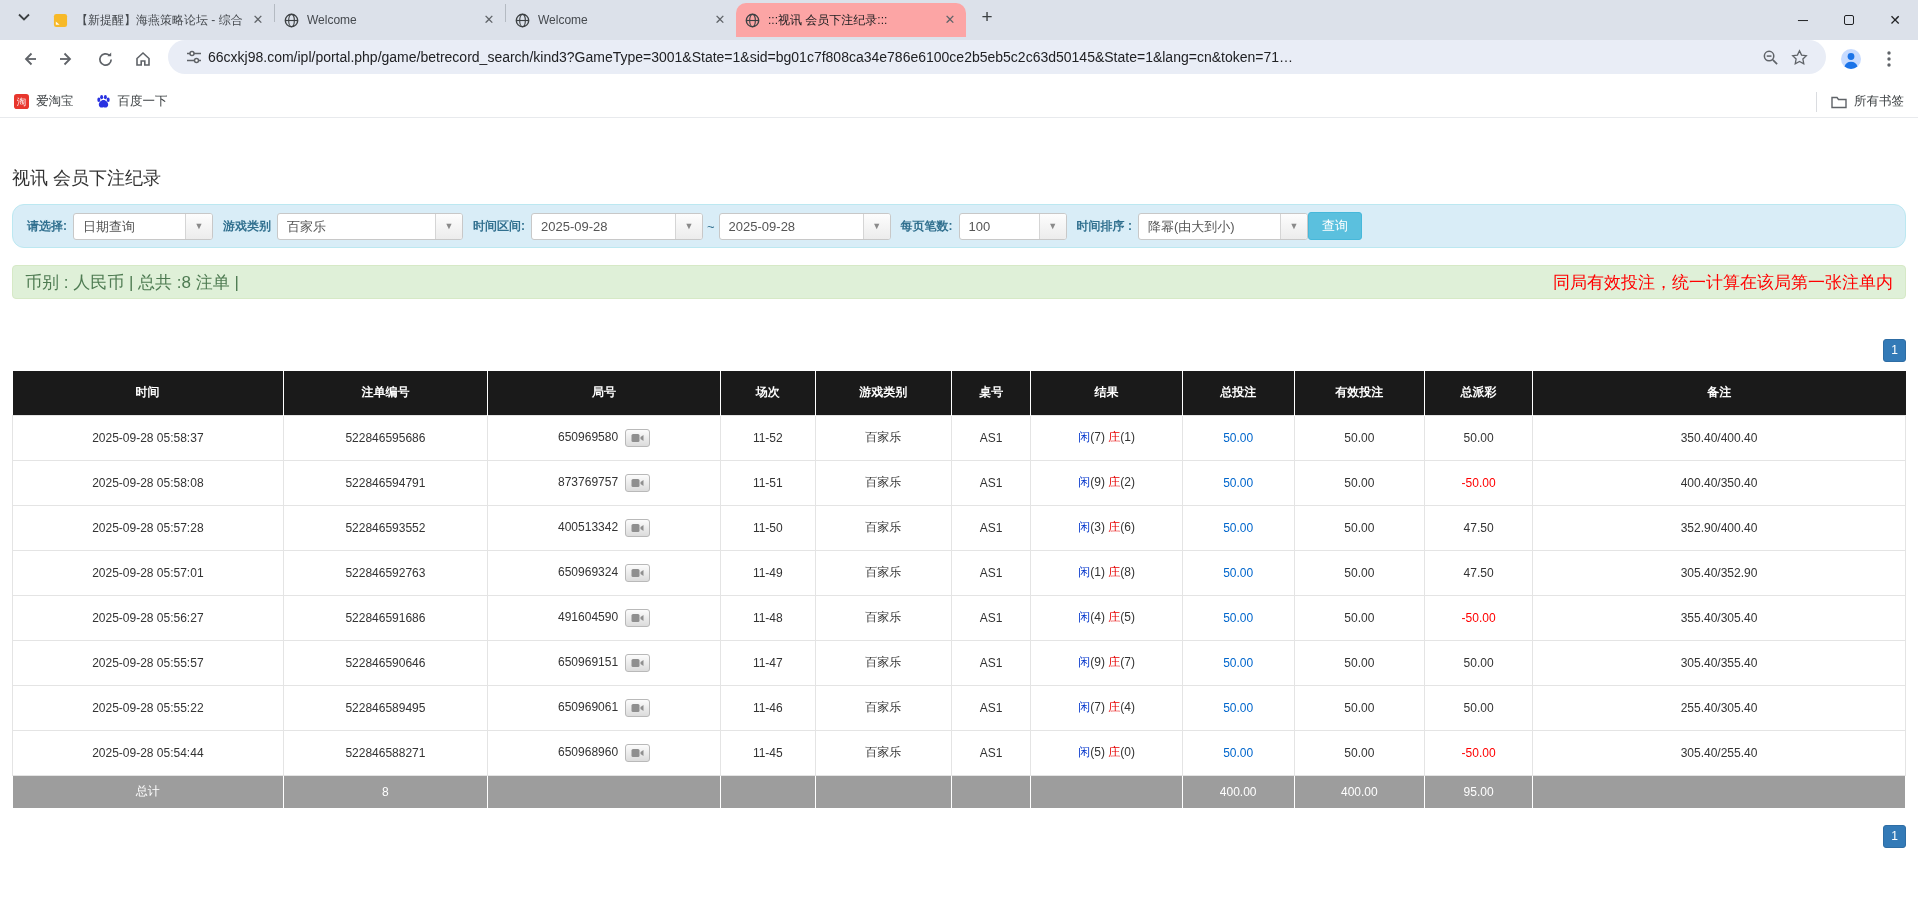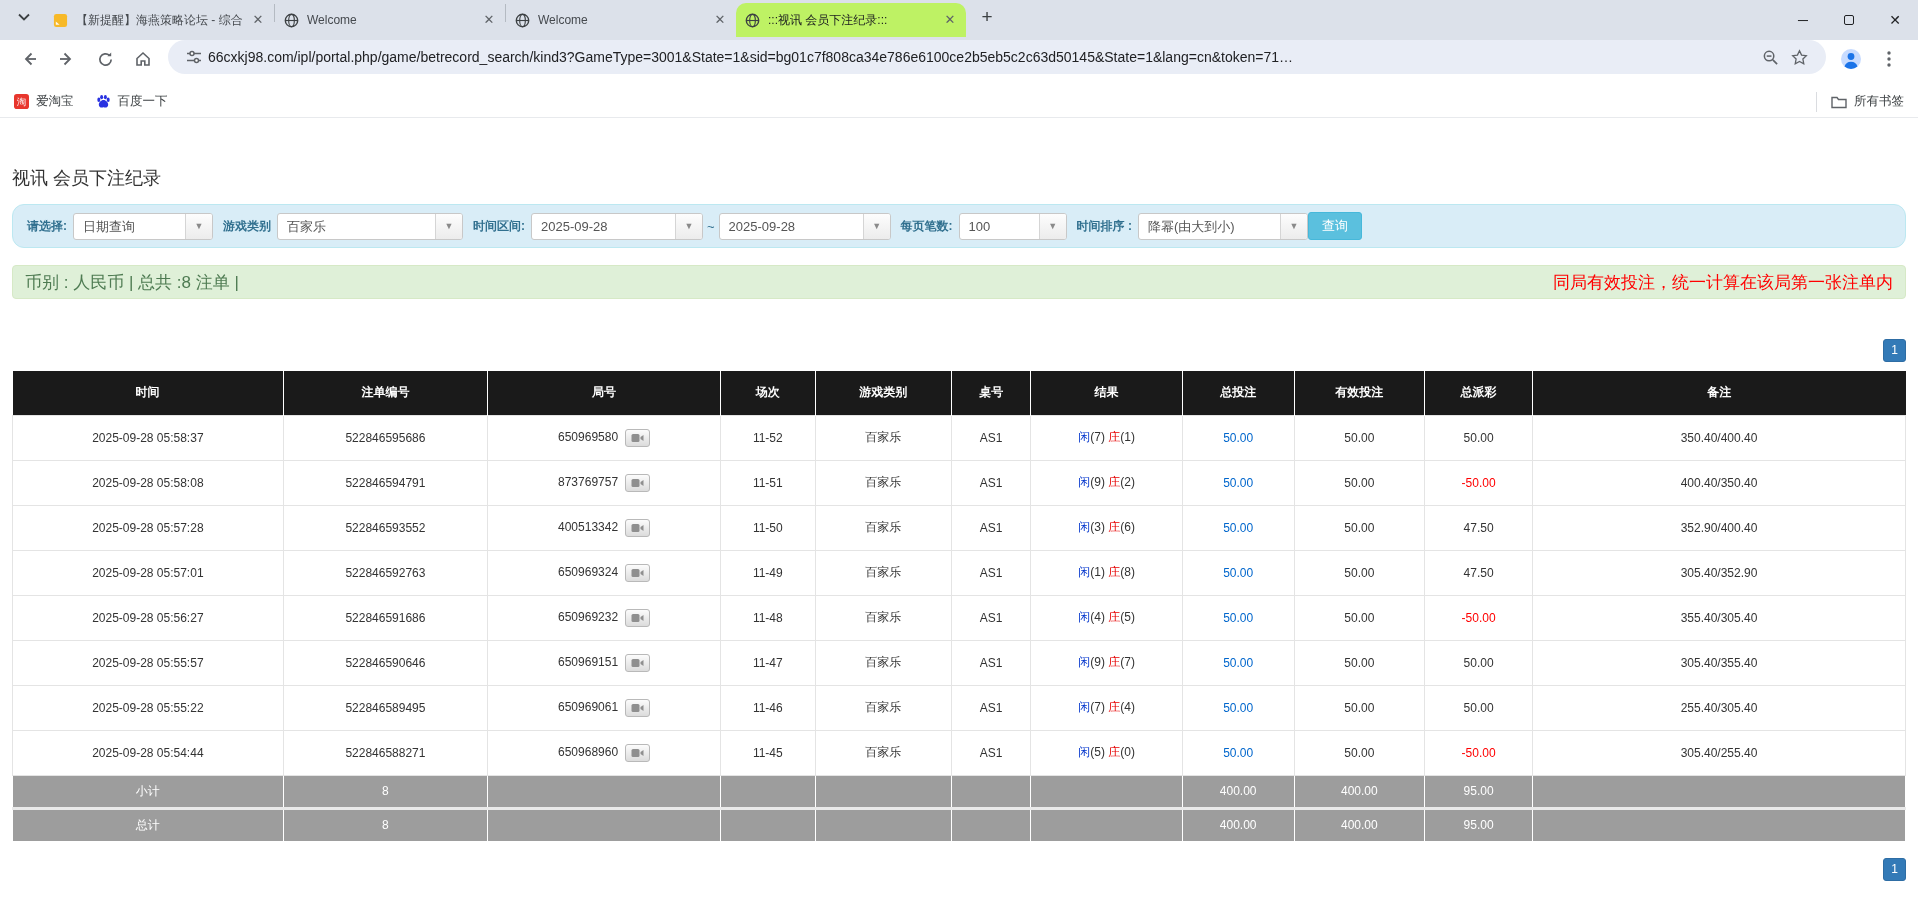--- a/index.html
+++ b/index.html
@@ -6,21 +6,21 @@
   html,body { width:1918px; height:914px; overflow:hidden; background:#fff;
     font-family:"Liberation Sans","DejaVu Sans",sans-serif; }
 
   
   .tabstrip { height:40px; background:#dce1ea; display:flex; align-items:center; position:relative; }
   .tab-search { width:28px; height:28px; margin:0 6px 6px 10px; display:flex; align-items:center; justify-content:center; border-radius:50%; }
   .tab { width:230px; height:34px; display:flex; align-items:center; padding:0 8px; color:#45494e; font-size:12px; position:relative; }
   .tab .favicon { width:16px; height:16px; margin-right:8px; flex:0 0 16px; display:flex; align-items:center; justify-content:center; }
   .tab .t-title { flex:1; white-space:nowrap; overflow:hidden; text-overflow:ellipsis; }
   .tab .t-close { width:16px; height:16px; line-height:15px; text-align:center; border-radius:50%; color:#5f6368; font-size:13px; margin-left:6px; }
-  .tab.active { background:#bef264; border-radius:10px 10px 0 0; color:#1b1d1f; }
+  .tab.active { background:#fca5a5; border-radius:10px 10px 0 0; color:#1b1d1f; }
   .tab-sep { width:1px; height:18px; background:#9aa0a6; margin-bottom:14px; opacity:.6; }
   .new-tab { width:26px; height:26px; margin:0 0 7px 8px; display:flex; align-items:center; justify-content:center; font-size:19px; color:#3c4043; border-radius:50%; }
   .win-controls { position:absolute; right:0; top:0; height:100%; display:flex; }
   .win-btn { width:46px; height:100%; display:flex; align-items:center; justify-content:center; color:#202124; font-size:14px; }
   .win-restore { width:10px; height:10px; border:1.2px solid #202124; border-radius:2px; }
 
   .toolbar { height:46px; background:#fff; display:flex; align-items:flex-start; padding:0 10px; }
   .nav-btn { width:38px; height:38px; display:flex; align-items:center; justify-content:center; flex:0 0 auto; }
   .omnibox { flex:1; height:34px; background:#e9edf6; border-radius:17px; display:flex; align-items:center; padding:0 12px; margin:0 6px; min-width:0; }
   .omnibox .url { flex:1; font-size:14px; color:#202124; white-space:nowrap; overflow:hidden; min-width:0; }
@@ -384,21 +384,21 @@
           <td>AS1</td>
           <td><span><span class="res-xian">闲</span><span class="res-num">(1)</span></span> <span><span class="res-zhuang">庄</span><span class="res-num">(8)</span></span></td>
           <td><span class="link-blue">50.00</span></td>
           <td>50.00</td>
           <td><span>47.50</span></td>
           <td>305.40/352.90</td>
         </tr>
         <tr>
           <td>2025-09-28 05:56:27</td>
           <td>522846591686</td>
-          <td><span>650969232</span><span class="cam-btn">
+          <td><span>491604590</span><span class="cam-btn">
               <svg width="13" height="10" viewBox="0 0 13 10">
                 <rect x="0.5" y="1" width="8" height="8" rx="1.5" fill="#8f8f8f"></rect>
                 <path d="M9.5 4L12.5 2v6L9.5 6z" fill="#8f8f8f"></path>
               </svg>
             </span></td>
           <td>11-48</td>
           <td>百家乐</td>
           <td>AS1</td>
           <td><span><span class="res-xian">闲</span><span class="res-num">(4)</span></span> <span><span class="res-zhuang">庄</span><span class="res-num">(5)</span></span></td>
           <td><span class="link-blue">50.00</span></td>
@@ -455,45 +455,32 @@
           <td>百家乐</td>
           <td>AS1</td>
           <td><span><span class="res-xian">闲</span><span class="res-num">(5)</span></span> <span><span class="res-zhuang">庄</span><span class="res-num">(0)</span></span></td>
           <td><span class="link-blue">50.00</span></td>
           <td>50.00</td>
           <td><span class="neg">-50.00</span></td>
           <td>305.40/255.40</td>
         </tr>
       </tbody>
     <tfoot>
-        <tr class="foot foot-gap">
-          <td>小计</td>
+        <tr class="foot">
+          <td>总计</td>
           <td>8</td>
           <td></td>
           <td></td>
           <td></td>
           <td></td>
           <td></td>
           <td>400.00</td>
           <td>400.00</td>
           <td>95.00</td>
           <td></td>
         </tr>
-        <tr class="foot">
-          <td>总计</td>
-          <td>8</td>
-          <td></td>
-          <td></td>
-          <td></td>
-          <td></td>
-          <td></td>
-          <td>400.00</td>
-          <td>400.00</td>
-          <td>95.00</td>
-          <td></td>
-        </tr>
       </tfoot>
   </table>
 
   <div class="pager-row bottom">
     <span class="page-btn">1</span>
   </div>
 </div>
 
 </body></html>

